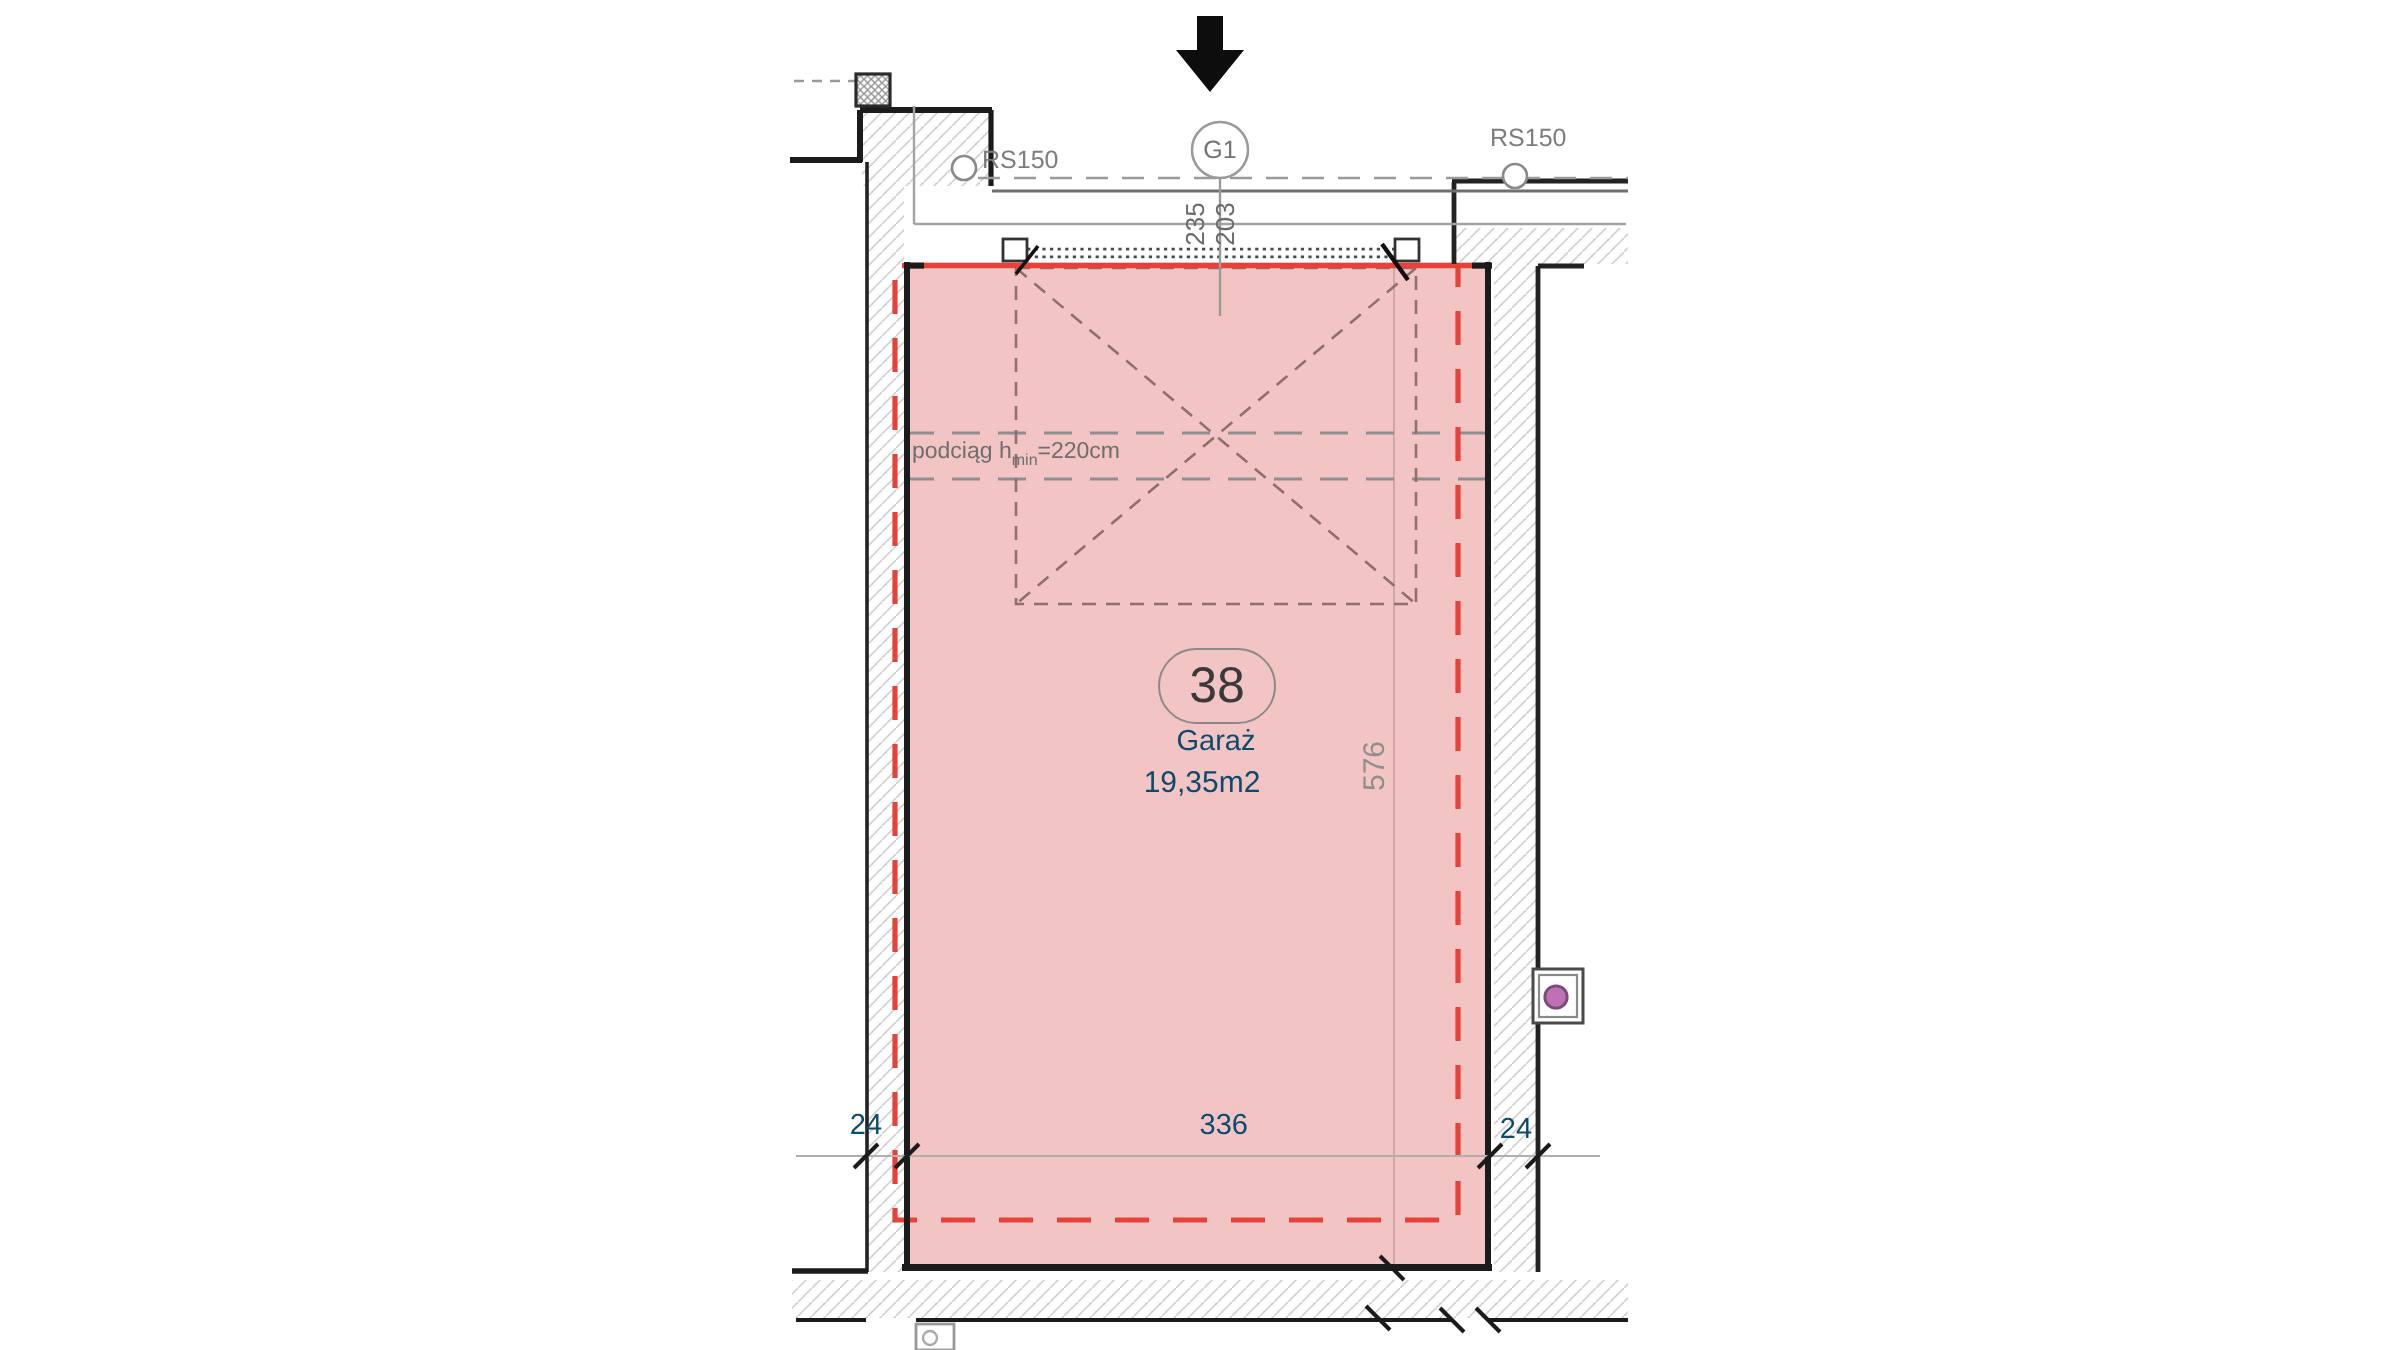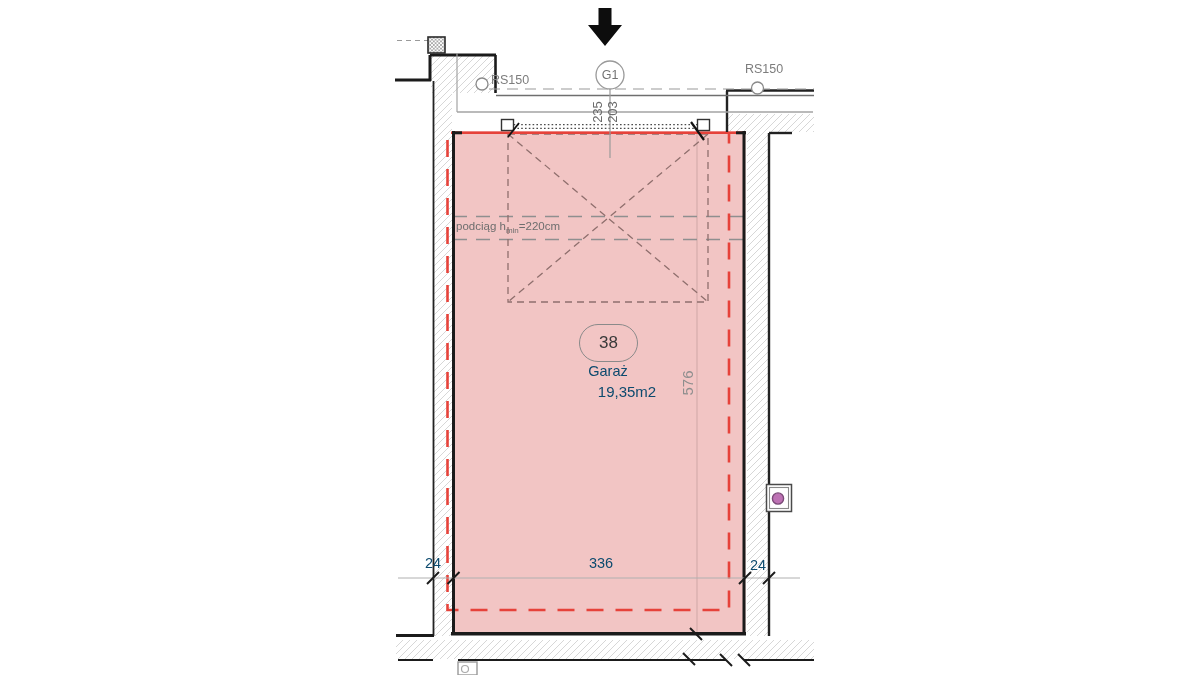--- a/index.html
+++ b/index.html
@@ -10,26 +10,26 @@
   .gray{color:#0c4a6e;}
   .rot{transform:rotate(-90deg);transform-origin:center center;text-align:center;}
   .bubble-label{left:596px;top:68px;width:28px;text-align:center;font-size:12.5px;color:#737373;}
   .rs-left{left:491px;top:73px;font-size:12.5px;color:#7d7d7d;}
   .rs-right{left:745px;top:62px;font-size:12.5px;color:#7d7d7d;}
   .d235{left:577px;top:105px;width:40px;height:14px;font-size:13px;color:#6a6a6a;}
   .d203{left:592px;top:105px;width:40px;height:14px;font-size:13px;color:#6a6a6a;}
   .beam{left:456px;top:220px;font-size:11.5px;color:#6e6e6e;}
   .beam sub{font-size:8px;}
   .badge{left:579px;top:324px;width:57px;height:36px;border:1.6px solid #8a8a8a;
-         border-radius:19px;text-align:center;line-height:36px;font-size:17px;color:#3a3a3a;}
+         border-radius:19px;text-align:center;line-height:36px;font-size:25px;color:#3a3a3a;}
   .utype{left:560px;top:363px;width:96px;text-align:center;font-size:14.5px;}
-  .uarea{left:579px;top:383px;width:96px;text-align:center;font-size:15px;}
+  .uarea{left:553px;top:383px;width:96px;text-align:center;font-size:15px;}
   .d576{left:662px;top:375px;width:50px;height:16px;font-size:15px;color:#8e8e8e;}
   .d24l{left:420px;top:555px;width:26px;text-align:center;font-size:14.5px;}
-  .d336{left:578px;top:555px;width:46px;text-align:center;font-size:14.5px;}
+  .d336{left:578px;top:555px;width:46px;text-align:right;font-size:14.5px;}
   .d24r{left:745px;top:557px;width:26px;text-align:center;font-size:14.5px;}
 </style>
 </head>
 <body>
 
 <div id="stage">
 
   <svg width="1200" height="675" viewBox="0 0 1200 675">
     <defs>
       <pattern id="hatch" patternUnits="userSpaceOnUse" width="7" height="7">

